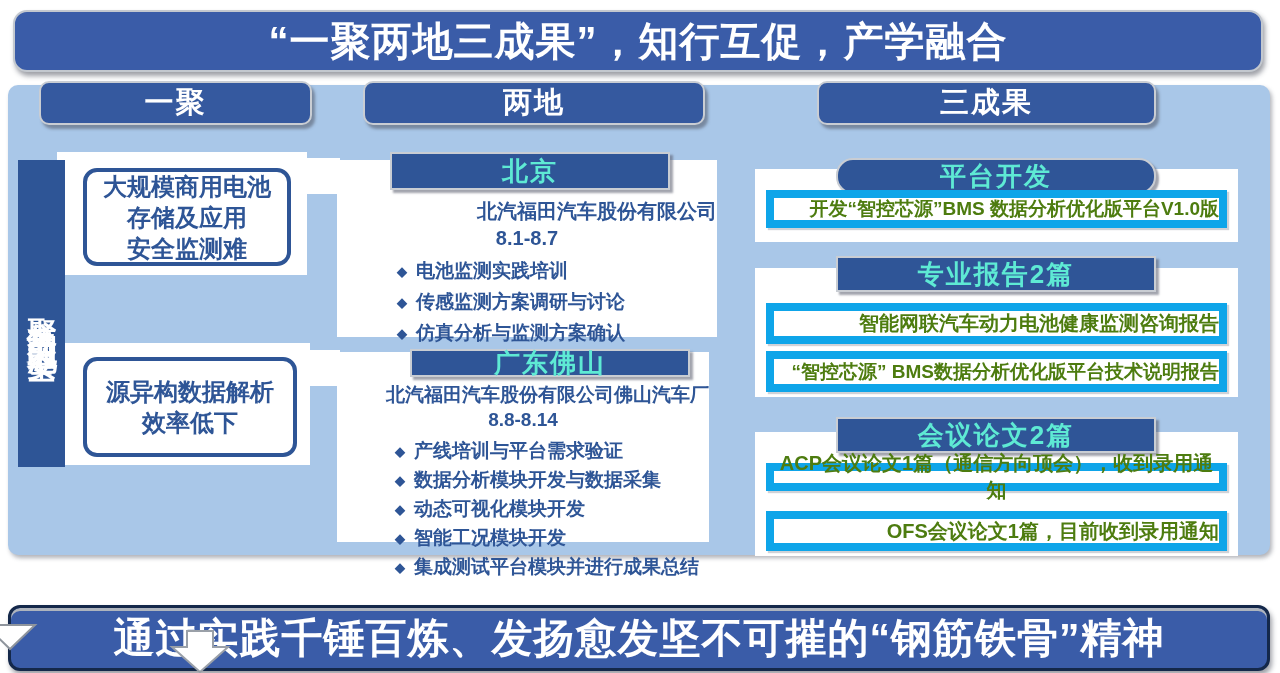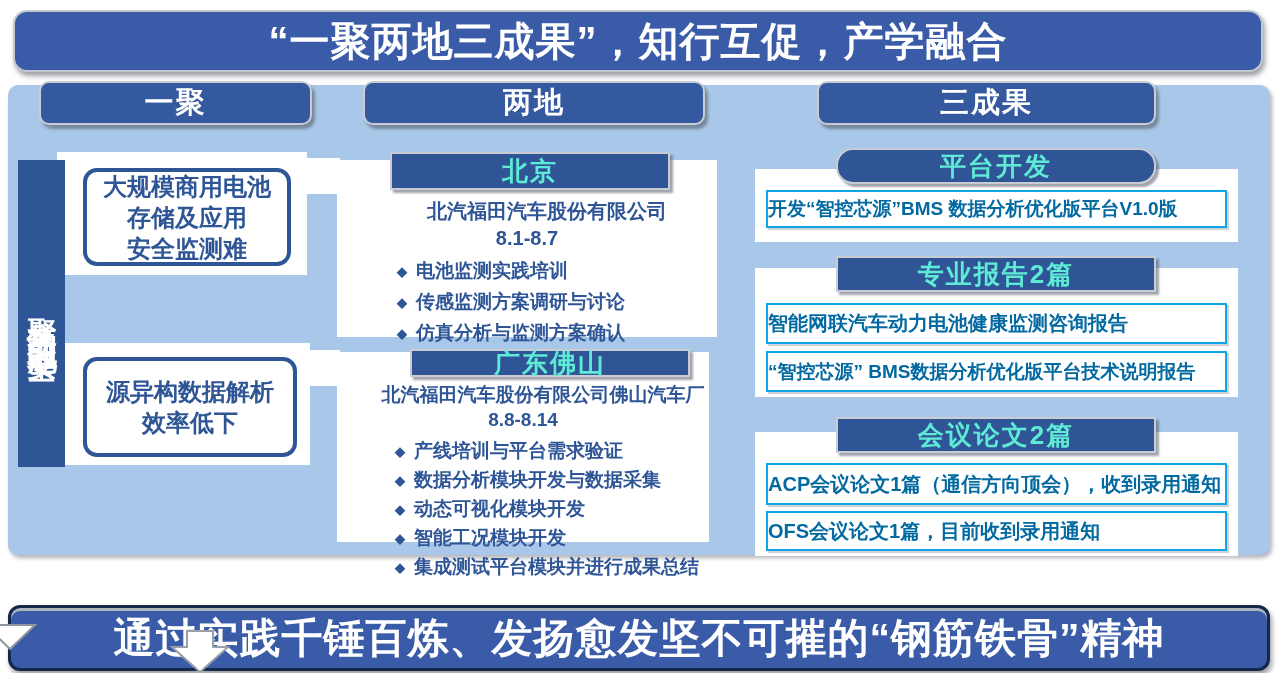--- a/index.html
+++ b/index.html
@@ -40,30 +40,30 @@
     writing-mode:vertical-rl;text-orientation:upright;letter-spacing:5px;
     display:flex;align-items:center;justify-content:center;
   }
   
   .pbox{
     background:#ffffff;border:4px solid #2e5596;border-radius:14px;
     color:#2e5596;font-weight:bold;font-size:24px;line-height:31px;text-align:center;
     display:flex;flex-direction:column;align-items:center;justify-content:center;
   }
   
-  .mid-org{color:#2e5596;font-weight:bold;text-align:center;padding-left:40px;}
+  .mid-org{color:#2e5596;font-weight:bold;text-align:right;padding-left:40px;}
   .mid-dates{color:#2e5596;font-weight:bold;text-align:center;}
   .blist{color:#2e5596;font-weight:bold;}
   .bline{display:flex;align-items:center;}
   .diamond{font-size:13px;margin-right:9px;line-height:1;}
   
   .item{
-    background:#ffffff;border:2px solid #0ea5e9;
-    color:#0369a1;font-weight:bold;font-size:20px;
-    display:flex;align-items:center;justify-content:flex-start;text-align:center;
+    background:#ffffff;border:8px solid #0ea5e9;
+    color:#4d7c0f;font-weight:bold;font-size:20px;
+    display:flex;align-items:center;justify-content:flex-end;text-align:center;
     box-shadow:2px 2px 1px rgba(120,125,140,.35);
   }
 </style>
 </head>
 <body>
 
 <div class="stage">
 
   <div class="abs banner" style="left:13px;top:10px;width:1250px;height:62px;">
     <span class="top-banner-text">“一聚两地三成果”，知行互促，产学融合</span>
@@ -150,21 +150,21 @@
         <span class="diamond">◆</span>
         <span>集成测试平台模块并进行成果总结</span>
       </div>
     </div>
   </div>
   <div class="abs bar" style="left:410px;top:349px;width:280px;height:28px;">
     <span>广东佛山</span>
   </div>
 
   <div class="abs wpanel" style="left:755px;top:169px;width:483px;height:73px;"></div>
-  <div class="abs bar" style="left:836px;top:148px;width:320px;height:36px;border-radius:17px;">
+  <div class="abs bar" style="left:836px;top:158px;width:320px;height:36px;border-radius:17px;">
     <span>平台开发</span>
   </div>
   <div class="abs item" style="left:766px;top:190px;width:461px;height:38px;font-size:19px;">
     <span>开发“智控芯源”BMS 数据分析优化版平台V1.0版</span>
   </div>
 
   <div class="abs wpanel" style="left:755px;top:268px;width:483px;height:129px;"></div>
   <div class="abs bar" style="left:836px;top:256px;width:320px;height:36px;">
     <span>专业报告2篇</span>
   </div>
@@ -172,21 +172,21 @@
     <span>智能网联汽车动力电池健康监测咨询报告</span>
   </div>
   <div class="abs item" style="left:766px;top:351px;width:461px;height:41px;font-size:19px;">
     <span>“智控芯源” BMS数据分析优化版平台技术说明报告</span>
   </div>
 
   <div class="abs wpanel" style="left:755px;top:432px;width:483px;height:124px;"></div>
   <div class="abs bar" style="left:836px;top:417px;width:320px;height:36px;">
     <span>会议论文2篇</span>
   </div>
-  <div class="abs item" style="left:766px;top:463px;width:461px;height:42px;">
+  <div class="abs item" style="left:766px;top:463px;width:461px;height:28px;">
     <span>ACP会议论文1篇（通信方向顶会），收到录用通知</span>
   </div>
   <div class="abs item" style="left:766px;top:511px;width:461px;height:40px;">
     <span>OFS会议论文1篇，目前收到录用通知</span>
   </div>
 
   <div class="abs banner bottom" style="left:8px;top:561px;width:1262px;height:66px;margin-top:44px;">
     <span class="bottom-banner-text">通过实践千锤百炼、发扬愈发坚不可摧的“钢筋铁骨”精神</span>
   </div>
 

